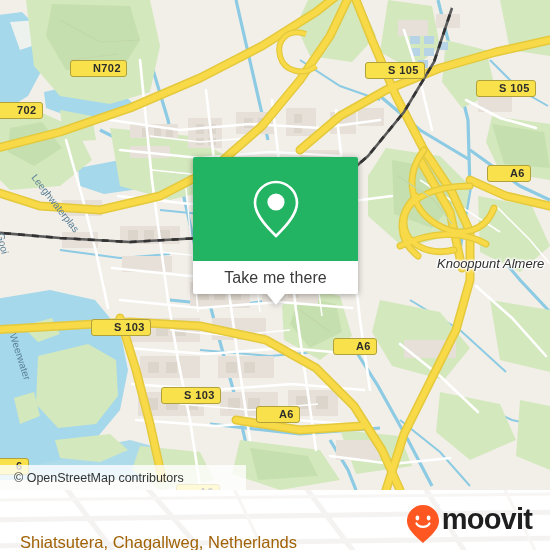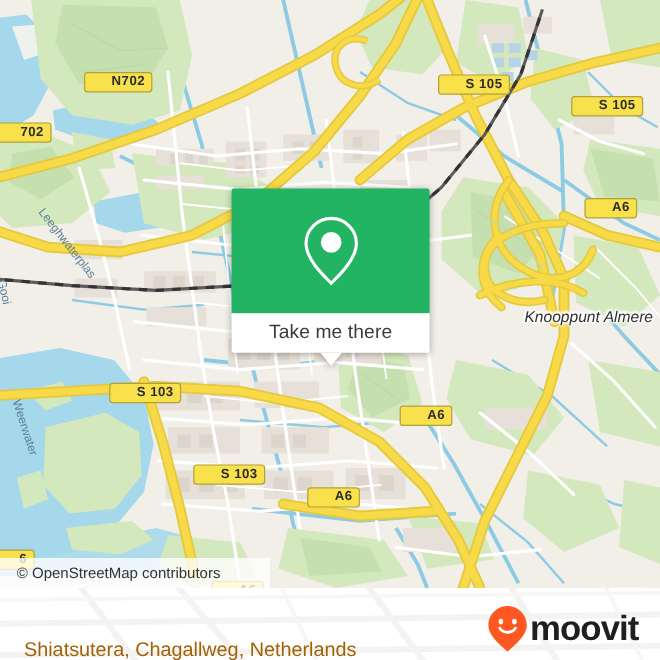--- a/index.html
+++ b/index.html
@@ -109,21 +109,21 @@
     border-left: 9px solid transparent;
     border-right: 9px solid transparent;
     border-top: 11px solid #ffffff;
   }
 
   
   #attribution {
     position: absolute;
     left: 0;
     top: 465px;
-    width: 225px;
+    width: 246px;
     height: 25px;
     background: rgba(255,255,255,0.78);
     display: flex;
     align-items: center;
     padding-left: 14px;
     box-sizing: border-box;
   }
   #attribution-text {
     color: #333;
     font-family: "Liberation Sans", sans-serif;
@@ -150,21 +150,21 @@
     font-family: "Liberation Sans", sans-serif;
     font-size: 16.5px;
     white-space: nowrap;
     margin-top: 23px;
   }
   #brand {
     position: absolute;
     right: 18px;
     top: 14px;
     display: flex;
-    align-items: center;
+    align-items: flex-start;
     gap: 2px;
   }
   #brand-name {
     color: #1f1f1f;
     font-family: "Liberation Sans", sans-serif;
     font-size: 29px;
     font-weight: bold;
     letter-spacing: -0.8px;
     line-height: 30px;
   }

